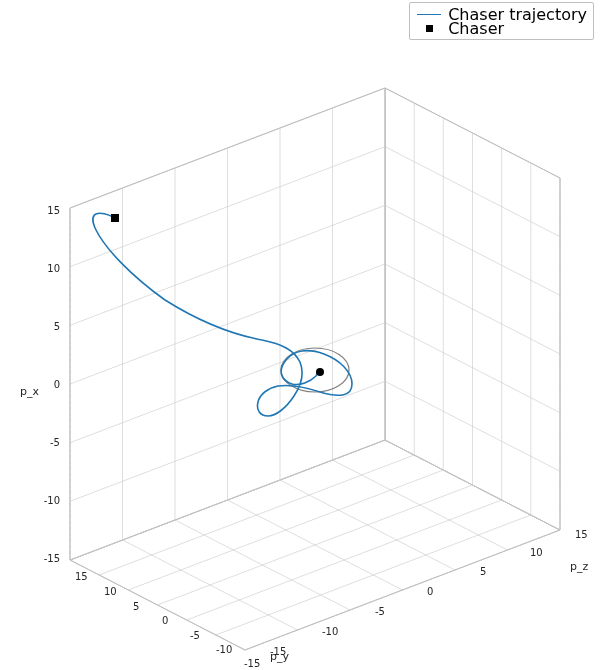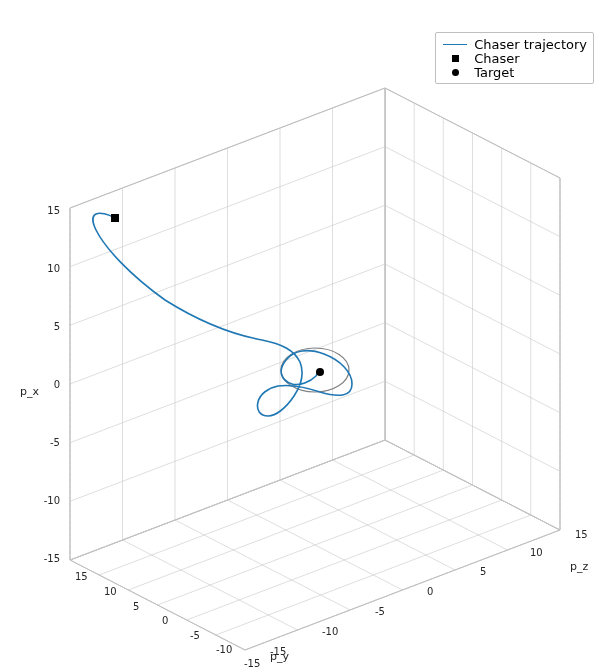--- a/index.html
+++ b/index.html
@@ -18,22 +18,21 @@
     height: 670px;
   }
   .legend {
     position: absolute;
     top: 2px;
     right: 12px;
     background: #ffffff;
     border: 1px solid #bfbfbf;
     border-radius: 2px;
     padding: 4px 6px;
-    font-size: 13px;
-    margin-top: 30px;
+    font-size: 16px;
   }
   .legend-row {
     display: flex;
     align-items: center;
     height: 14px;
   }
   .legend-swatch {
     width: 26px;
     height: 10px;
     display: flex;
@@ -255,21 +254,15 @@
       <span class="legend-line" style="border-color:#1f77b4"></span>
     </span>
     <span>Chaser trajectory</span>
   </div>
   <div class="legend-row">
     <span class="legend-swatch">
       <span class="legend-marker-sq"></span>
     </span>
     <span>Chaser</span>
   </div>
-  <div class="legend-row">
-    <span class="legend-swatch">
-      <span class="legend-marker-ci"></span>
-    </span>
-    <span>Target</span>
-  </div>
 </div>
 
 </div>
 
 </body></html>

